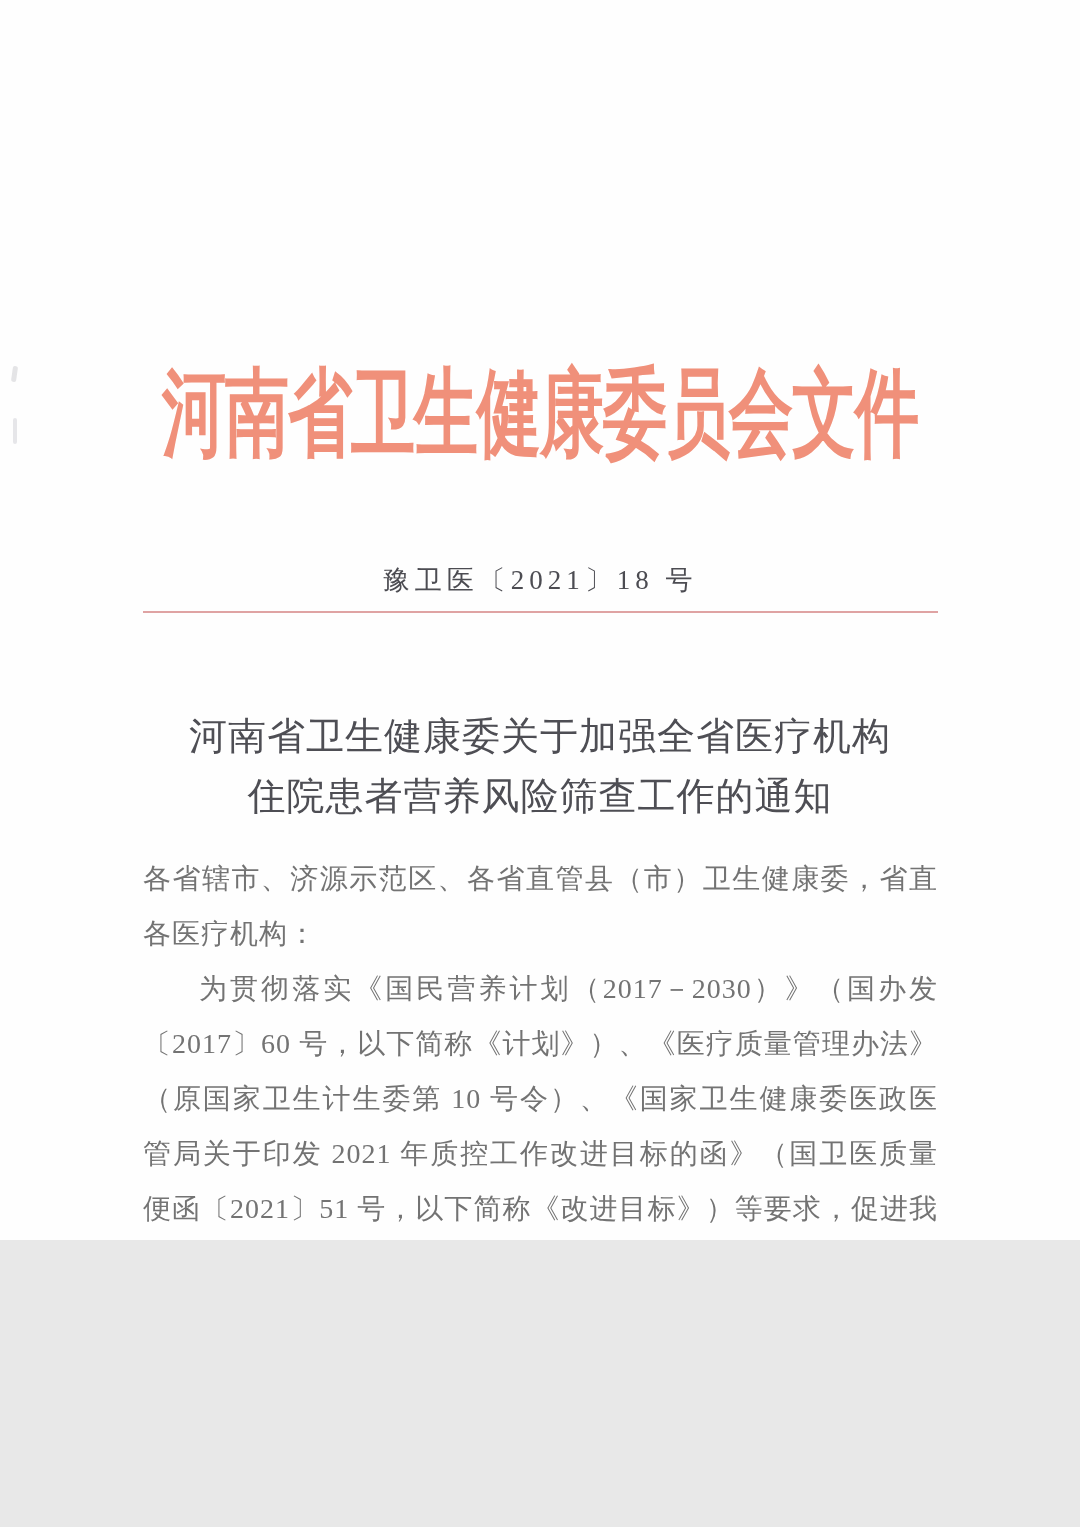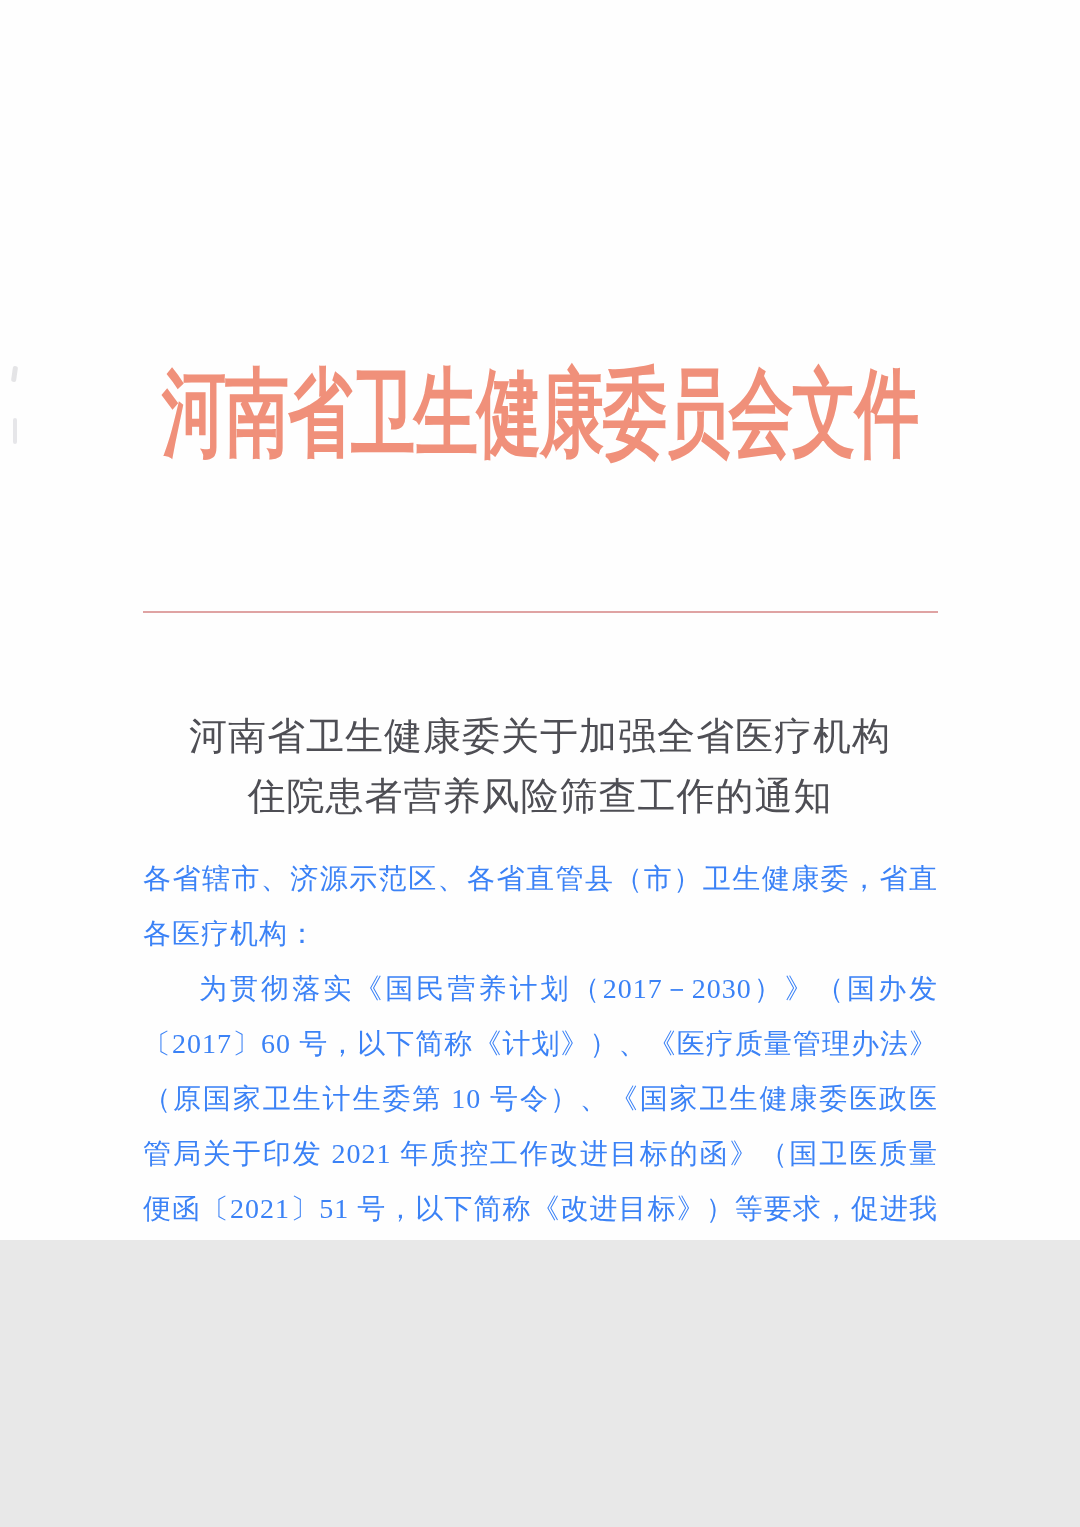--- a/index.html
+++ b/index.html
@@ -79,21 +79,21 @@
     line-height: 60px;
     letter-spacing: 1px;
   }
   .body-text {
     position: absolute;
     top: 851px;
     left: 143px;
     width: 795px;
     font-size: 28px;
     line-height: 55px;
-    color: #3b82f6;
+    color: #737373;
     text-align: justify;
     letter-spacing: 1px;
   }
   .body-text p {
     margin: 0;
   }
   .body-text p.indent {
     text-indent: 2em;
   }
   .page-number {
@@ -108,20 +108,21 @@
 </head>
 <body>
 
 <div class="page">
 
   <div class="scan-mark-1"></div>
   <div class="scan-mark-2"></div>
 
   <div class="red-header">河南省卫生健康委员会文件</div>
 
+  <div class="doc-number">豫卫医〔2021〕18 号</div>
 
   <div class="red-rule"></div>
 
   <div class="notice-title">
     <div>河南省卫生健康委关于加强全省医疗机构</div>
     <div>住院患者营养风险筛查工作的通知</div>
   </div>
 
   <div class="body-text">
     <p>各省辖市、济源示范区、各省直管县（市）卫生健康委，省直各医疗机构：</p>

